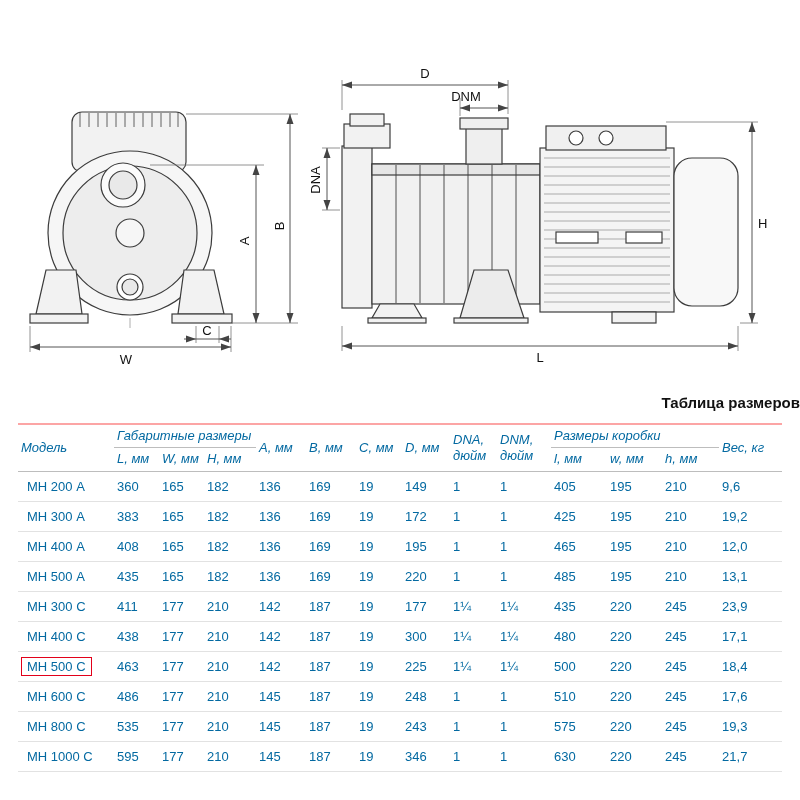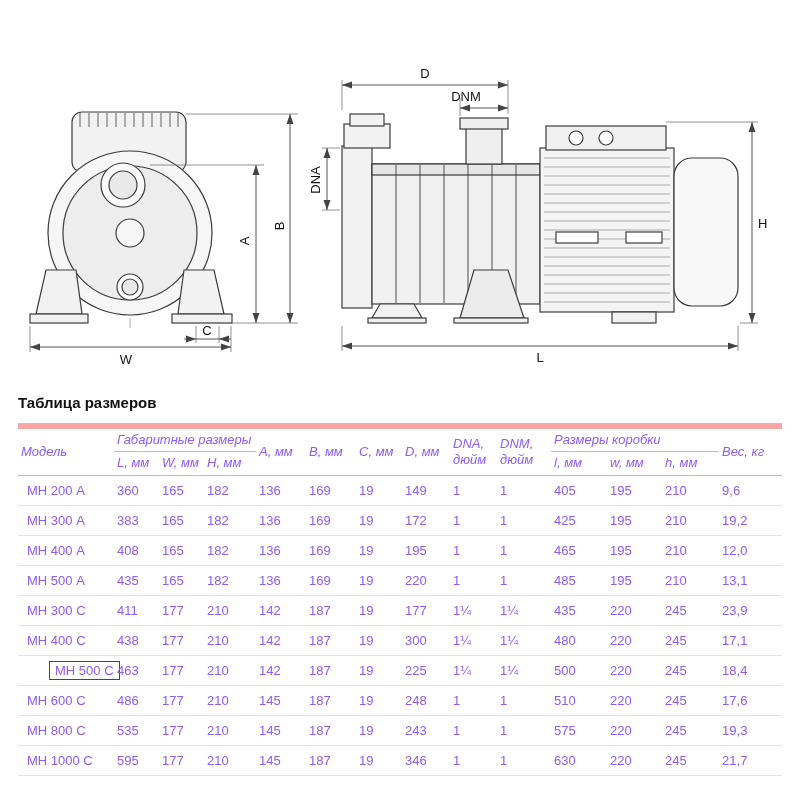--- a/index.html
+++ b/index.html
@@ -4,26 +4,26 @@
 <style>
   html, body { margin: 0; padding: 0; }
   body {
     width: 800px; height: 800px; background: #ffffff;
     font-family: "Liberation Sans", sans-serif; color: #1c1c1c;
   }
   .page { width: 800px; height: 800px; overflow: hidden; position: relative; }
   .drawing { width: 800px; height: 388px; display: block; }
   svg text { font-family: "Liberation Sans", sans-serif; font-size: 13px; fill: #111; }
   .table-title {
-    font-size: 15px; font-weight: 700; margin: 6px 0 12px 18px; color: #111;
+    font-size: 15px; font-weight: 700; margin: 6px 0 12px 18px; color: #111; text-align: right;
   }
   .dim-table {
     margin-left: 18px; border-collapse: collapse; table-layout: fixed;
-    width: 764px; font-size: 13px; color: #8b5cf6;
-    border-top: 6px solid #fca5a5;
+    width: 764px; font-size: 13px; color: #0369a1;
+    border-top: 2px solid #fca5a5;
   }
   .dim-table th {
     font-style: italic; font-weight: 400; text-align: left;
     vertical-align: middle; padding: 3px 3px;
     border-bottom: 1px solid #bdbdbd; line-height: 1.25;
   }
   .dim-table td {
     padding: 5px 3px; border-bottom: 1px solid #e2e2e2; vertical-align: middle;
     white-space: nowrap;
   }
@@ -272,21 +272,21 @@
           <td>19</td>
           <td>300</td>
           <td>1¼</td>
           <td>1¼</td>
           <td>480</td>
           <td>220</td>
           <td>245</td>
           <td>17,1</td>
         </tr>
         <tr>
-          <td><span class="model-span highlight" style="border-color: rgb(226, 0, 26); margin-left: 28px;">МН 500 С</span></td>
+          <td><span class="model-span highlight" style="border-color: rgb(226, 0, 26);">МН 500 С</span></td>
           <td>463</td>
           <td>177</td>
           <td>210</td>
           <td>142</td>
           <td>187</td>
           <td>19</td>
           <td>225</td>
           <td>1¼</td>
           <td>1¼</td>
           <td>500</td>

